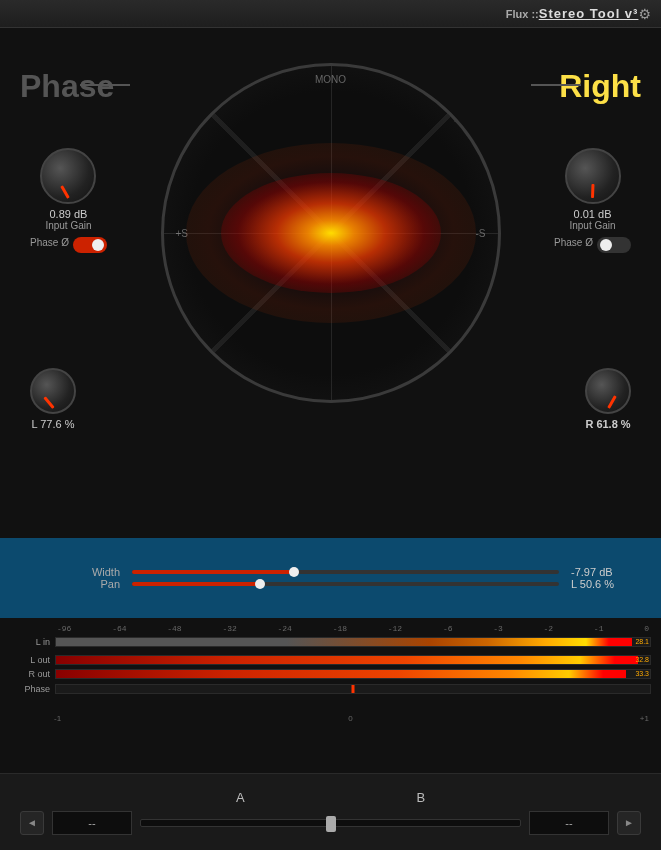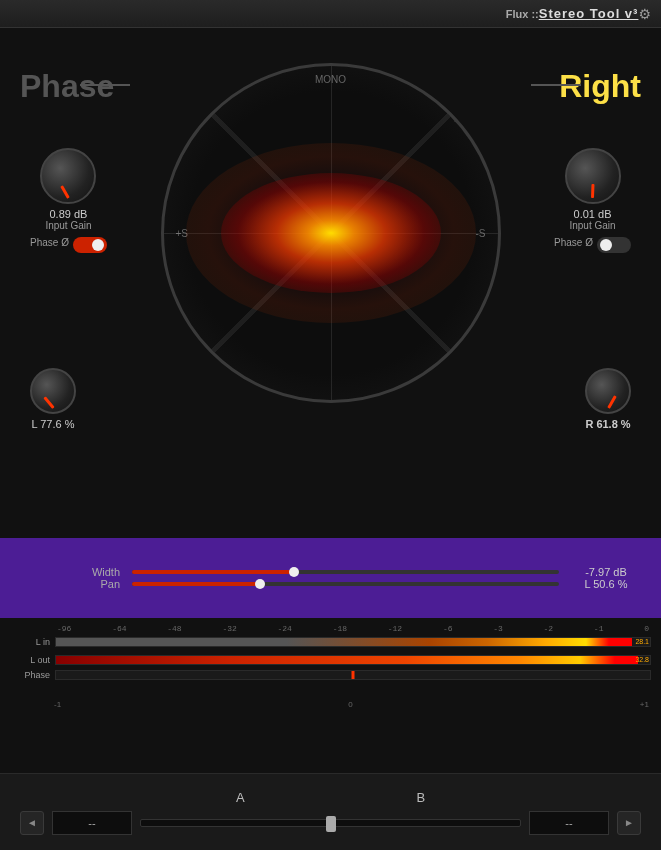--- a/index.html
+++ b/index.html
@@ -265,21 +265,21 @@
       border-radius: 50%;
       background: #eee;
       position: absolute;
       top: 2px;
     }
     .toggle-thumb-on { left: 19px; }
     .toggle-thumb-off { left: 3px; }
 
     
     .sliders-area {
-      background: #4c1d95;
+      background: #0c4a6e;
       padding: 12px 20px 12px 80px;
       height: 80px;
       display: flex;
       flex-direction: column;
       justify-content: center;
     }
     .slider-row {
       display: flex;
       align-items: center;
       gap: 12px;
@@ -322,21 +322,21 @@
       height: 10px;
       border-radius: 50%;
       background: #eee;
       top: -3px;
       cursor: grab;
     }
     .slider-value {
       font-size: 11px;
       color: #ccc;
       width: 70px;
-      text-align: center;
+      text-align: left;
     }
 
     
     .meter-area {
       background: #111;
       padding: 6px 10px;
       height: 155px;
     }
     .meter-scale {
       display: flex;
@@ -688,20 +688,27 @@
   <div style="height:4px;"></div>
 
   <div class="meter-row">
     <span class="meter-row-label">L out</span>
     <div class="meter-bar-container">
       <div class="meter-bar meter-l-out"></div>
       <span style="font-size:7px;color:#ffaa00;position:absolute;right:1px;top:0;">32.8</span>
     </div>
   </div>
 
+  <div class="meter-row">
+    <span class="meter-row-label">R out</span>
+    <div class="meter-bar-container">
+      <div class="meter-bar meter-r-out"></div>
+      <span style="font-size:7px;color:#ffaa00;position:absolute;right:1px;top:0;">33.3</span>
+    </div>
+  </div>
 
   <div class="meter-phase-row">
     <span class="meter-row-label">Phase</span>
     <div class="meter-phase-bar-container">
       <div class="phase-indicator"></div>
     </div>
   </div>
 
   <div class="phase-scale-row">
     <div style="width:45px;"></div>

